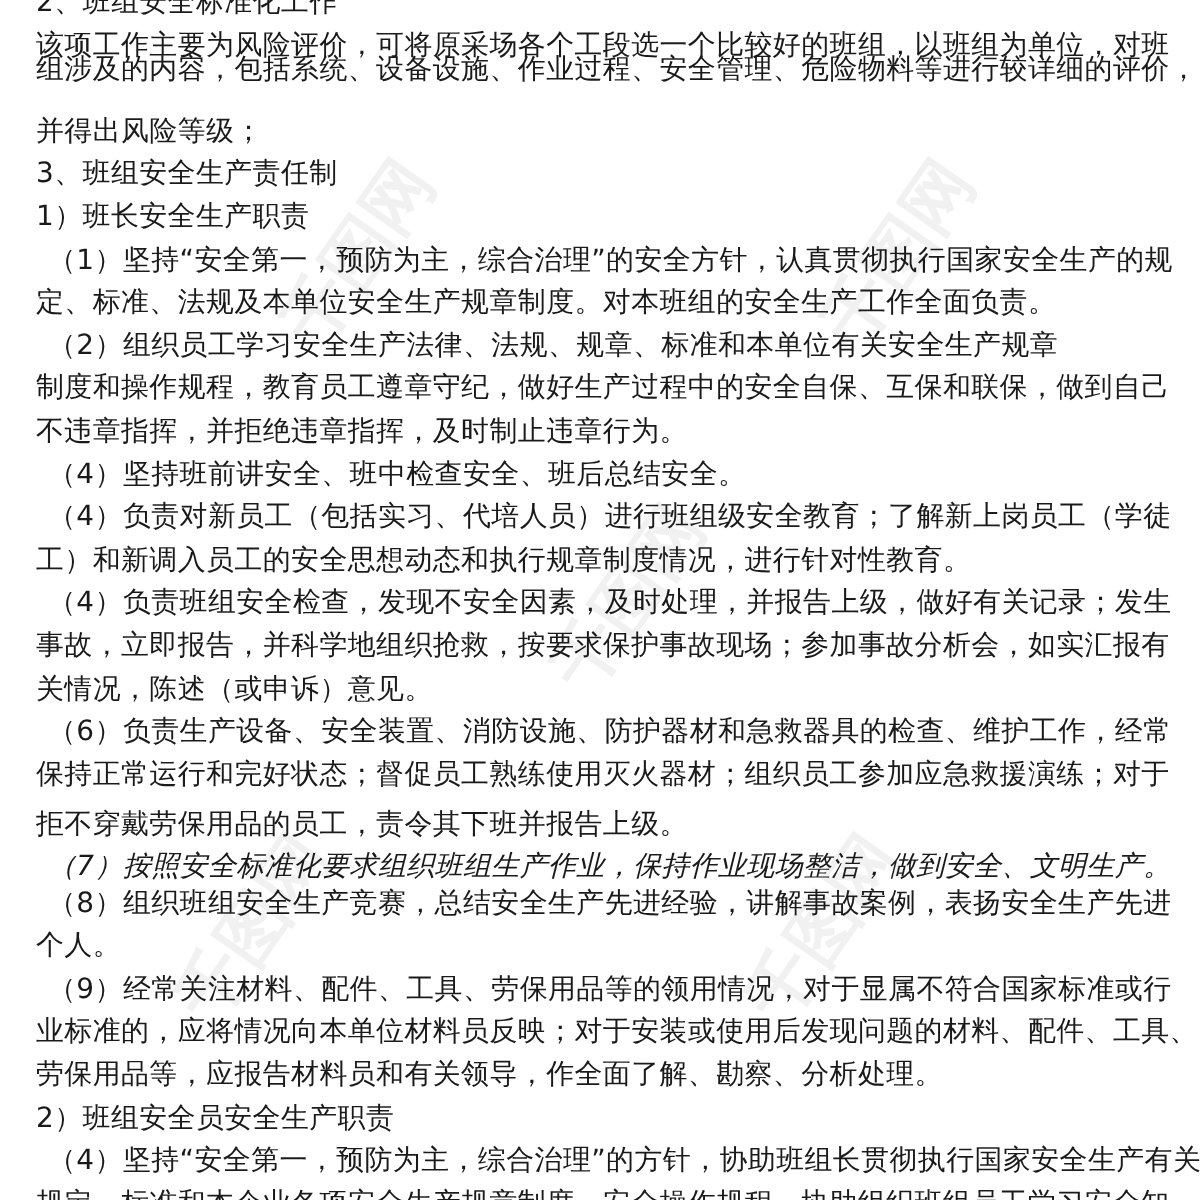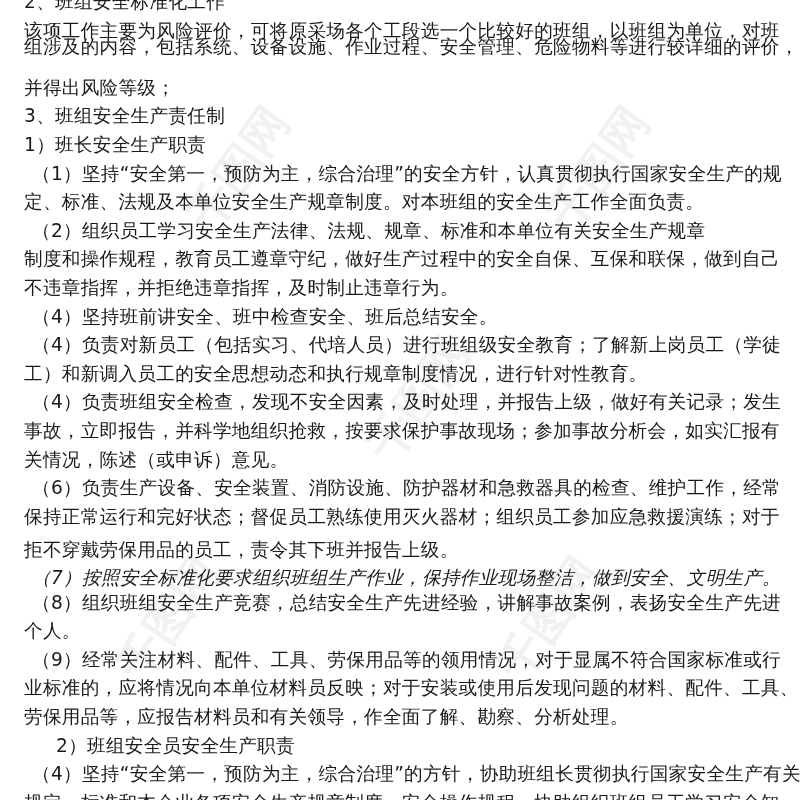--- a/index.html
+++ b/index.html
@@ -42,17 +42,17 @@
       <div class="line" style="top: 457.6px;">关情况，陈述（或申诉）意见。</div>
       <div class="line indent" style="top: 486.2px;">（6）负责生产设备、安全装置、消防设施、防护器材和急救器具的检查、维护工作，经常</div>
       <div class="line" style="top: 514.8px;">保持正常运行和完好状态；督促员工熟练使用灭火器材；组织员工参加应急救援演练；对于</div>
       <div class="line" style="top: 548px;">拒不穿戴劳保用品的员工，责令其下班并报告上级。</div>
       <div class="line indent" style="top: 576px; font-style: italic;">（7）按照安全标准化要求组织班组生产作业，保持作业现场整洁，做到安全、文明生产。</div>
       <div class="line indent" style="top: 600.6px;">（8）组织班组安全生产竞赛，总结安全生产先进经验，讲解事故案例，表扬安全生产先进</div>
       <div class="line" style="top: 629.2px;">个人。</div>
       <div class="line indent" style="top: 657.8px;">（9）经常关注材料、配件、工具、劳保用品等的领用情况，对于显属不符合国家标准或行</div>
       <div class="line" style="top: 686.4px;">业标准的，应将情况向本单位材料员反映；对于安装或使用后发现问题的材料、配件、工具、</div>
       <div class="line" style="top: 715px;">劳保用品等，应报告材料员和有关领导，作全面了解、勘察、分析处理。</div>
-      <div class="line" style="top: 743.6px; margin-left: 32px;">2）班组安全员安全生产职责</div>
+      <div class="line" style="top: 743.6px;">2）班组安全员安全生产职责</div>
       <div class="line indent" style="top: 772.2px;">（4）坚持“安全第一，预防为主，综合治理”的方针，协助班组长贯彻执行国家安全生产有关</div>
       <div class="line" style="top: 800.8px;">规定、标准和本企业各项安全生产规章制度、安全操作规程，协助组织班组员工学习安全知</div>
     </div>
 </div>
 
 </body></html>

